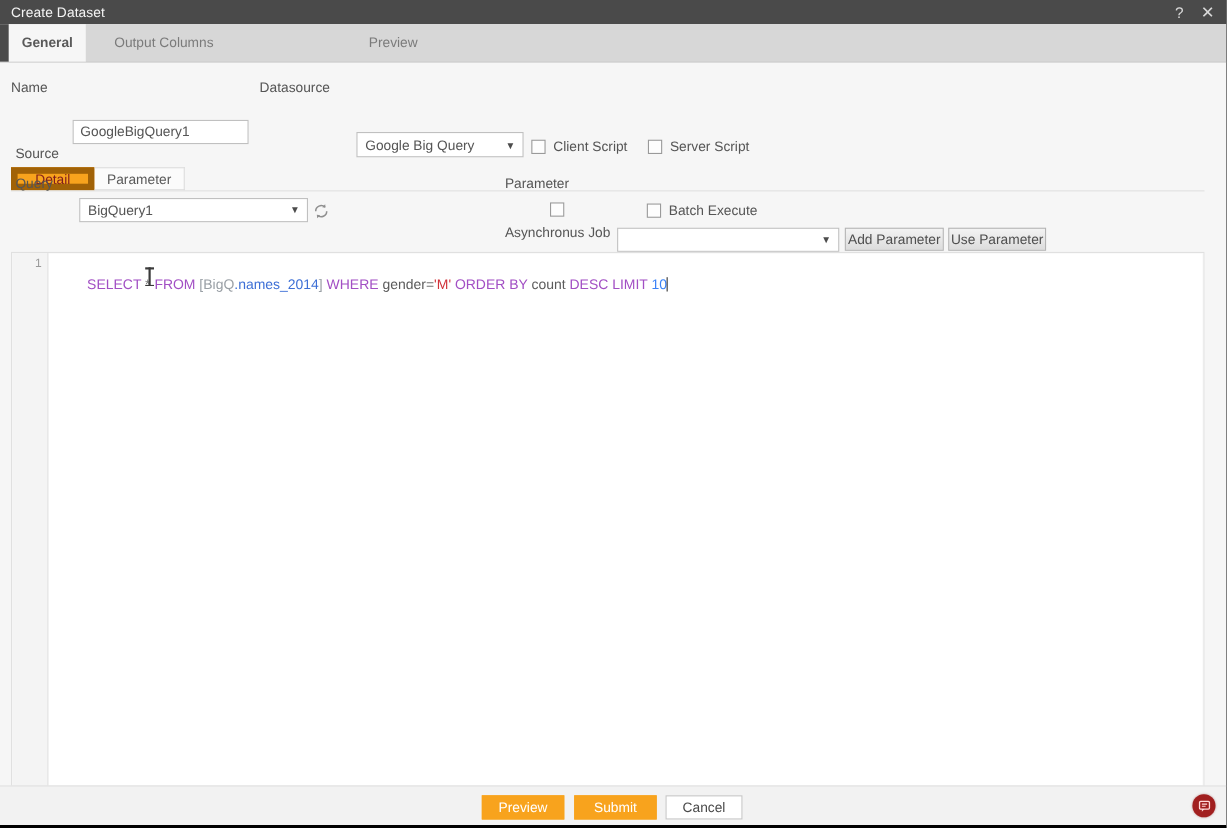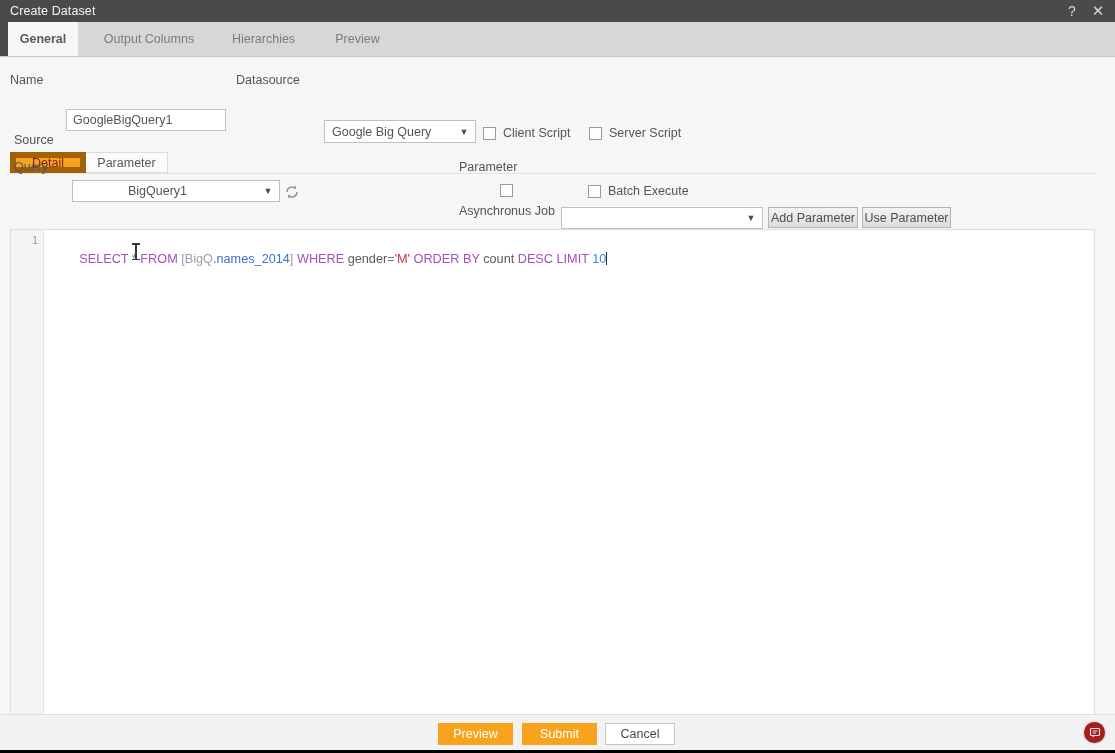--- a/index.html
+++ b/index.html
@@ -338,21 +338,20 @@
     <span class="tb-title">Create Dataset</span>
     <span class="tb-spacer"></span>
     <span class="tb-btn">?</span>
     <span class="tb-btn close">✕</span>
   </div>
 
   <div class="tabstrip">
     <div class="lead"></div>
     <div class="tab active" style="left:8px;width:70px;font-weight:bold;">General</div>
     <div class="tab" style="left:86px;width:126px;">Output Columns</div>
-    <div class="tab" style="left:212px;width:103px;">Hierarchies</div>
     <div class="tab" style="left:315px;width:85px;">Preview</div>
   </div>
 
   <div class="body-panel">
 
     <span class="lbl" style="left:10px; top:16px;">Name</span>
     <input class="txt" style="left: 66px; top: 52px; width: 160px; height: 22px;" value="GoogleBigQuery1">
 
     <span class="lbl" style="left:236px; top:16px;">Datasource</span>
 
@@ -372,21 +371,21 @@
     </div>
 
     <div class="subtabs">
       <div class="subtab active" style="width:76px;">Detail</div>
       <div class="subtab inactive" style="width:82px;">Parameter</div>
     </div>
     <div class="subtab-underline"></div>
 
     <span class="lbl" style="left:14px; top:76px;">Source</span>
 
-    <div class="combo" style="left:72px; top:123px; width:208px; height:22px;padding-left:48px;">
+    <div class="combo" style="left:72px; top:123px; width:208px; height:22px;">
       <span class="cval">BigQuery1</span>
       <span class="carrow">▼</span>
     </div>
 
     <svg class="refresh-icon" style="left:284px; top:127px;" viewBox="0 0 16 16">
       <path d="M13 8a5 5 0 0 1-8.4 3.7" fill="none" stroke="#8f8f8f" stroke-width="1.4"></path>
       <path d="M3 8a5 5 0 0 1 8.4-3.7" fill="none" stroke="#8f8f8f" stroke-width="1.4"></path>
       <path d="M11.6 1.6 L12 4.7 L8.9 4.4 Z" fill="#8f8f8f"></path>
       <path d="M4.4 14.4 L4 11.3 L7.1 11.6 Z" fill="#8f8f8f"></path>
     </svg>

